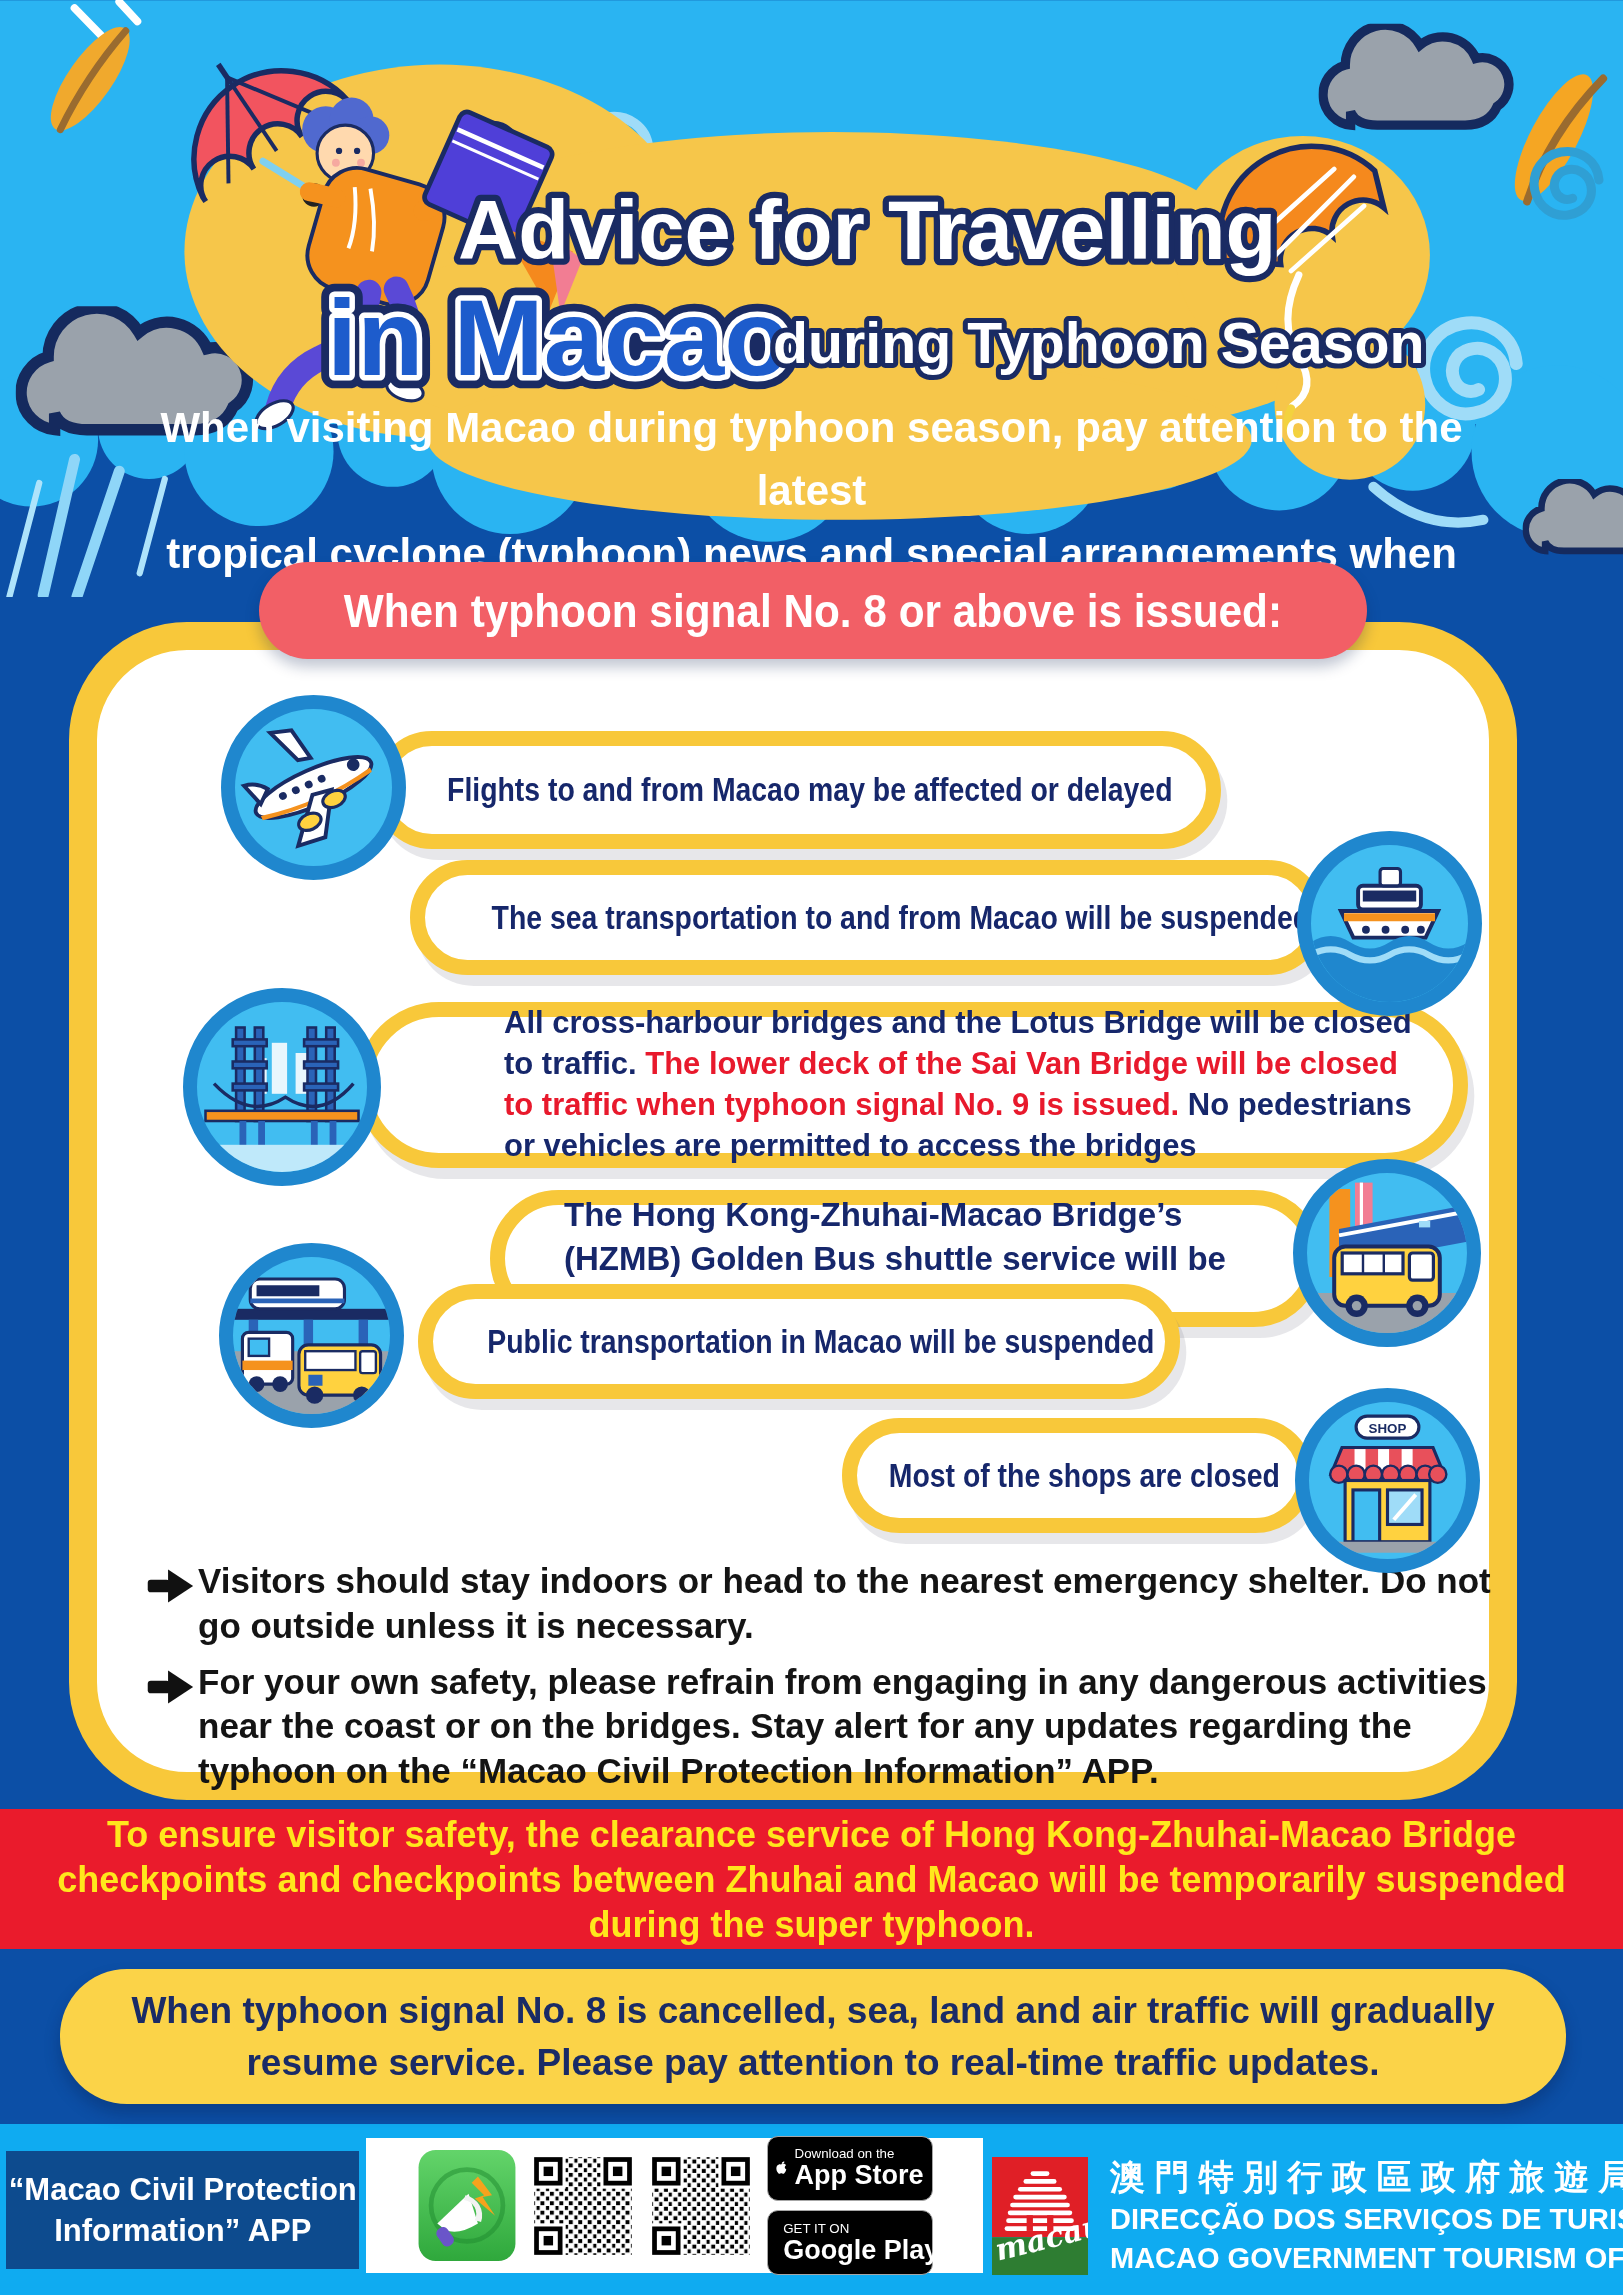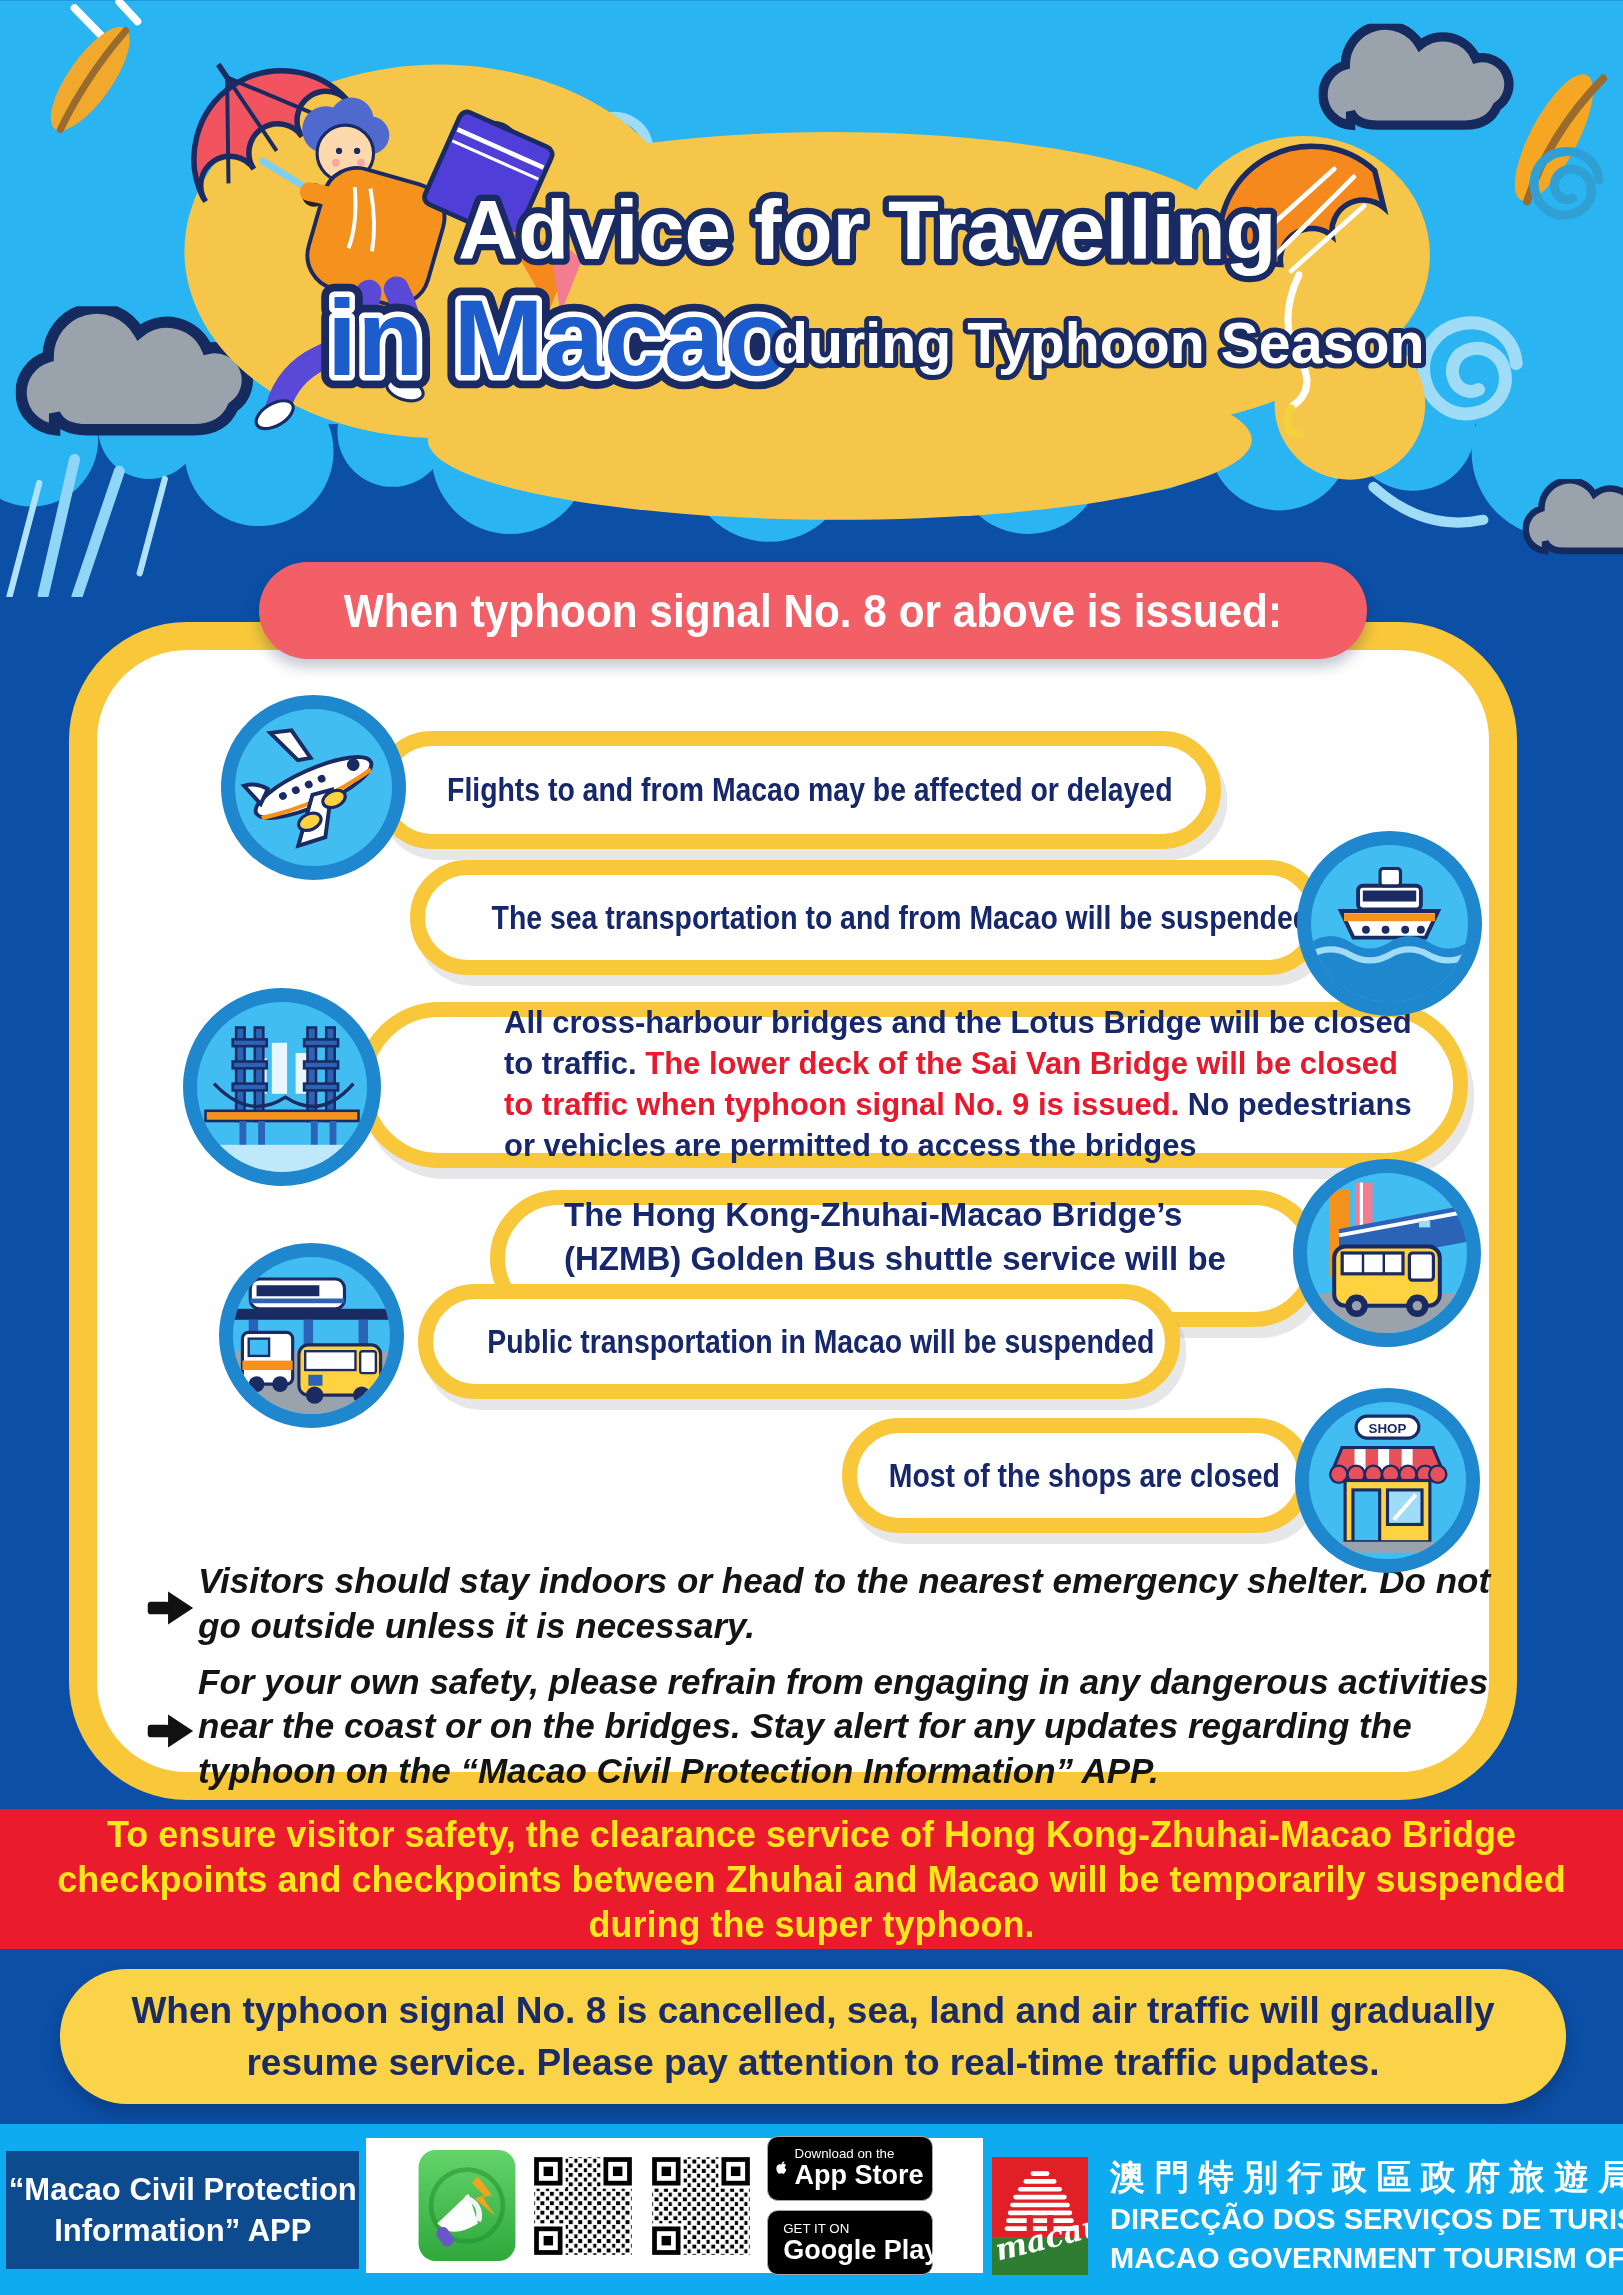--- a/index.html
+++ b/index.html
@@ -23,21 +23,21 @@
   .pill{position:absolute;background:#fff;border:15.7px solid #f8c83a;border-radius:784px;
         box-sizing:border-box;display:flex;align-items:center;box-shadow:6.3px 11px 0 rgba(120,120,140,.18);}
   .pill .txt{width:100%;text-align:center;color:#16276b;font-weight:bold;font-size:33px;white-space:nowrap;}
   .pill .txt .sq{display:inline-block;transform:scaleX(.86);transform-origin:center;}
   .pill .lefttxt{color:#16276b;font-weight:bold;font-size:31px;line-height:1.32;text-align:left;}
   .red-run{color:#e8192c;}
   .circle{position:absolute;border-radius:50%;background:#41bdf1;border:14px solid #1f87ce;
         overflow:hidden;box-sizing:border-box;z-index:4;}
   
   .advisories{position:absolute;left:118px;top:1558px;width:1386px;}
-  .adv-item{display:flex;align-items:center;margin-bottom:11px;font-style:italic;}
+  .adv-item{display:flex;align-items:flex-start;margin-bottom:11px;}
   .adv-arrow{flex:0 0 52px;margin-top:9.4px;}
   .adv-text{color:#141414;font-weight:bold;font-size:35px;line-height:1.28;}
   
   .red-band{position:absolute;left:0;top:1809px;width:1623px;height:140px;background:#ea1b2c;
         display:flex;flex-direction:column;align-items:center;justify-content:center;z-index:2;}
   .red-band div{color:#ffe71c;font-weight:bold;font-size:36px;line-height:45px;white-space:nowrap;}
   
   .resume-banner{position:absolute;left:60px;top:1969px;width:1506px;height:135px;background:#fbd348;
         border-radius:67px;display:flex;flex-direction:column;align-items:center;justify-content:center;
         z-index:2;box-shadow:0 9.4px 15.7px rgba(5,25,70,.3);}
@@ -190,20 +190,25 @@
     </g>
 
     <g font-family="Liberation Sans, sans-serif" font-weight="bold" text-anchor="middle">
       <text x="1105" y="330" font-size="106" fill="#ffffff" stroke="#1a2b63" stroke-width="16" paint-order="stroke" stroke-linejoin="round">Advice for Travelling</text>
       <text x="712" y="478" font-size="138" fill="#1d5ccc" stroke="#1a2b63" stroke-width="34" paint-order="stroke" stroke-linejoin="round">in Macao</text>
       <text x="712" y="478" font-size="138" fill="#1d5ccc" stroke="#ffffff" stroke-width="14" paint-order="stroke" stroke-linejoin="round">in Macao</text>
       <text x="1400" y="462" font-size="73" fill="#ffffff" stroke="#1a2b63" stroke-width="13" paint-order="stroke" stroke-linejoin="round">during Typhoon Season</text>
     </g>
   </svg>
 
+  <div class="intro">
+    <div>When visiting Macao during typhoon season, pay attention to the latest</div>
+    <div>tropical cyclone (typhoon) news and special arrangements when</div>
+    <div>typhoon signal No. 8 or above is issued.</div>
+  </div>
 
   <div class="section-pill">
     <span>When typhoon signal No. 8 or above is issued:</span>
   </div>
 
   <div class="card">
 
     <div class="circle" style="left:124px;top:45px;width:185px;height:185px;">
       <svg viewBox="0 0 200 200">
         <g transform="rotate(-24 100 100)">

